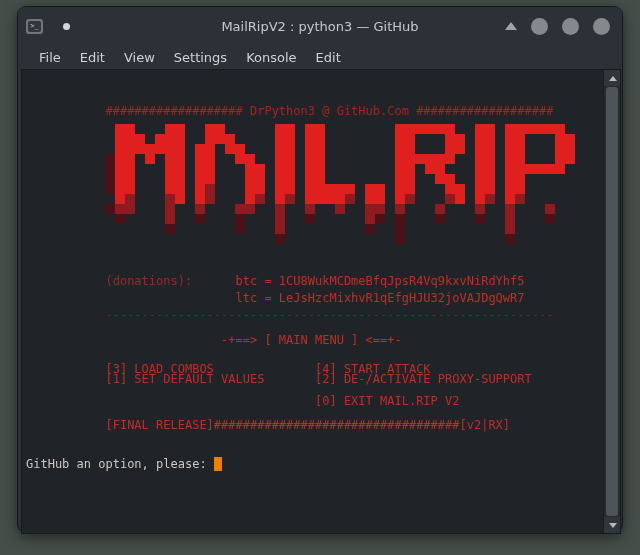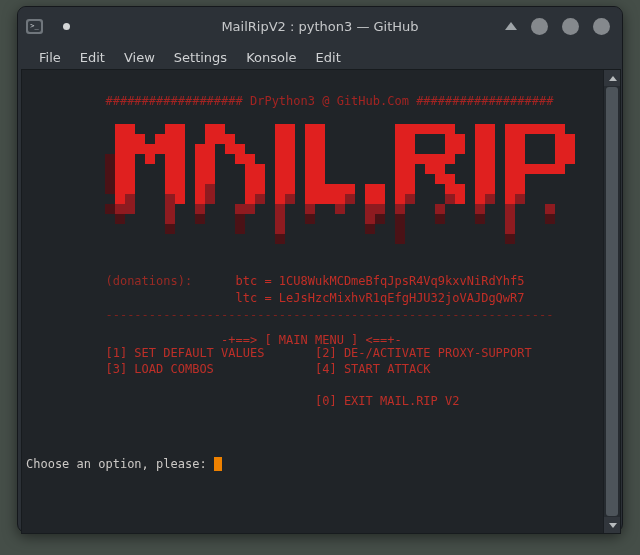--- a/index.html
+++ b/index.html
@@ -99,21 +99,21 @@
     <span class="menu-item">File</span>
     <span class="menu-item">Edit</span>
     <span class="menu-item">View</span>
     <span class="menu-item">Settings</span>
     <span class="menu-item">Konsole</span>
     <span class="menu-item">Edit</span>
   </div>
 
   <div class="terminal">
 
-    <pre class="tline c-hash" style="top:24px">           ################### DrPython3 @ GitHub.Com ###################</pre>
+    <pre class="tline c-hash" style="top:34px">           ################### DrPython3 @ GitHub.Com ###################</pre>
 
     <div class="art" id="art">
         <i style="left: 10px; top: 0px; background: rgb(224, 32, 31);"></i>
         <i style="left: 20px; top: 0px; background: rgb(224, 32, 31);"></i>
         <i style="left: 60px; top: 0px; background: rgb(224, 32, 31);"></i>
         <i style="left: 70px; top: 0px; background: rgb(224, 32, 31);"></i>
         <i style="left: 100px; top: 0px; background: rgb(224, 32, 31);"></i>
         <i style="left: 110px; top: 0px; background: rgb(224, 32, 31);"></i>
         <i style="left: 170px; top: 0px; background: rgb(224, 32, 31);"></i>
         <i style="left: 180px; top: 0px; background: rgb(224, 32, 31);"></i>
@@ -346,28 +346,29 @@
       </div>
 
     <pre class="tline" style="top:204px"><span class="c-label">           (donations):</span><span class="c-addr">      btc = 1CU8WukMCDmeBfqJpsR4Vq9kxvNiRdYhf5</span></pre>
 
     <pre class="tline c-addr" style="top:221px">                             ltc = LeJsHzcMixhvR1qEfgHJU32joVAJDgQwR7</pre>
 
     <pre class="tline c-sep" style="top:238px">           --------------------------------------------------------------</pre>
 
     <pre class="tline c-menu" style="top:263px">                           -+==&gt; [ MAIN MENU ] &lt;==+-</pre>
 
-    <pre class="tline c-menu" style="top:276px">           [1] SET DEFAULT VALUES       [2] DE-/ACTIVATE PROXY-SUPPORT</pre>
+    <pre class="tline c-menu" style="top:302px">           [1] SET DEFAULT VALUES       [2] DE-/ACTIVATE PROXY-SUPPORT</pre>
 
     <pre class="tline c-menu" style="top:292px">           [3] LOAD COMBOS              [4] START ATTACK</pre>
 
     <pre class="tline c-menu" style="top:324px">                                        [0] EXIT MAIL.RIP V2</pre>
 
-
-    <pre class="tline c-prompt" style="top:387px"><span>Choose an option, please: </span><span class="cursor"></span></pre>
+    <pre class="tline c-menu" style="top:348px">           [FINAL RELEASE]##################################[v2|RX]</pre>
+
+    <pre class="tline c-prompt" style="top:387px"><span>GitHub an option, please: </span><span class="cursor"></span></pre>
 
     <div class="scrollbar">
       <div class="sb-btn sb-up">
         <div class="arr-up"></div>
       </div>
       <div class="sb-thumb"></div>
       <div class="sb-btn sb-down">
         <div class="arr-down"></div>
       </div>
     </div>

